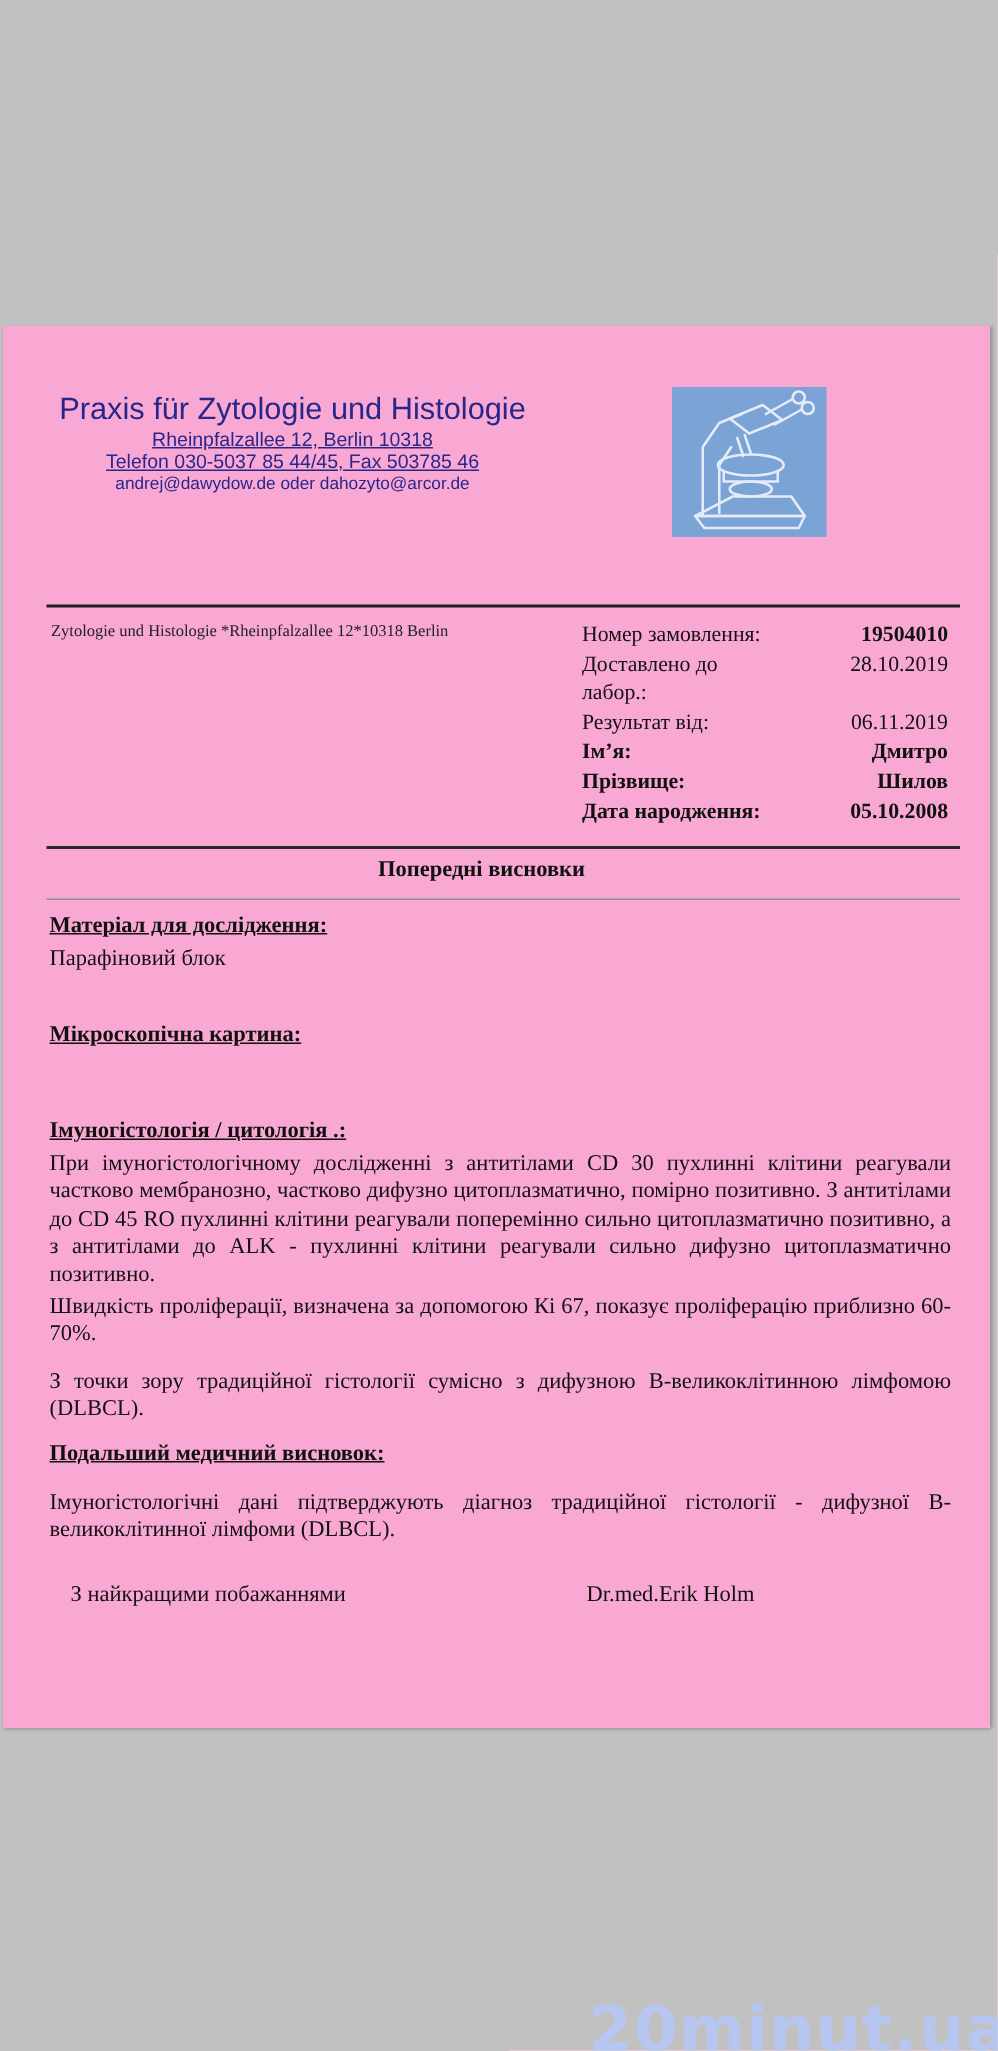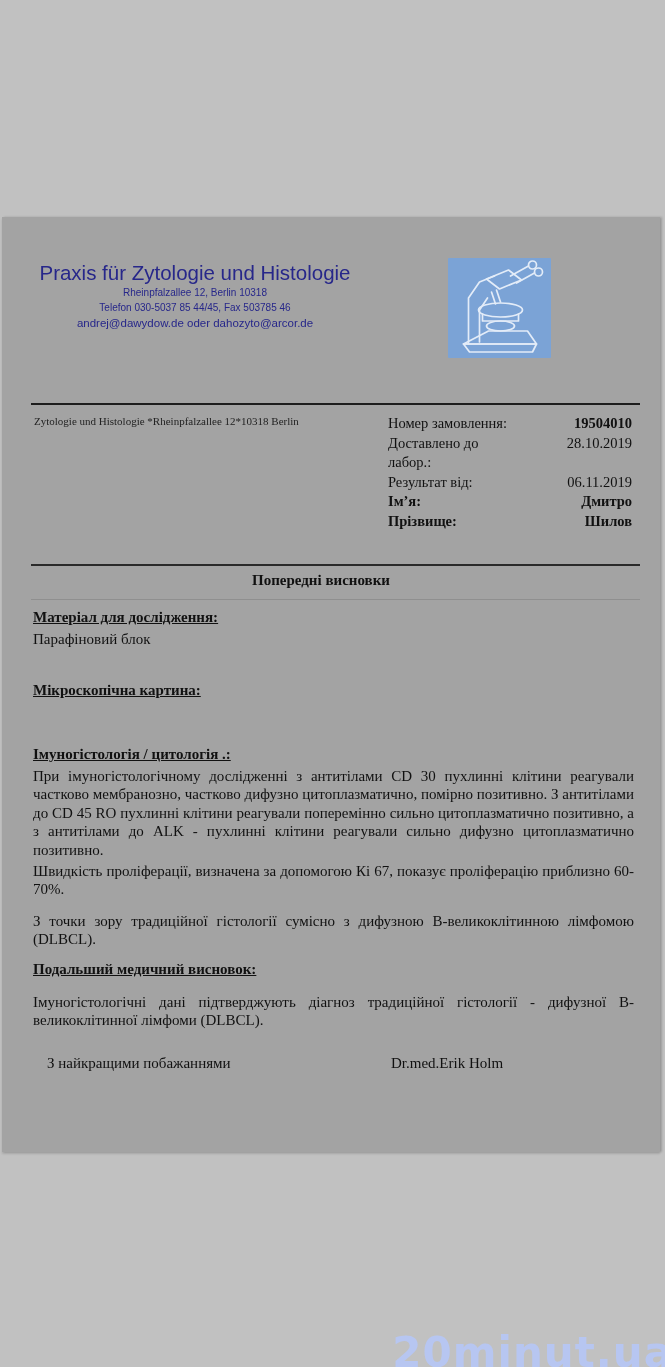--- a/index.html
+++ b/index.html
@@ -4,33 +4,33 @@
 <style>
   html,body{margin:0;padding:0;}
   #screen{
     position:relative; width:665px; height:1367px;
     background:#c1c1c1; overflow:hidden;
     font-family:"Liberation Serif","DejaVu Serif",serif;
     color:#111;
   }
   .page{
     position:absolute; left:2px; top:217px; width:658px; height:935px;
-    background:#a3a3a3;
+    background:#f9a8d4;
     box-shadow:2px 0 2px rgba(0,0,0,0.18), 0 2px 2px rgba(0,0,0,0.12);
   }
   
   .letterhead{
     position:absolute; left:28px; top:44px; width:330px;
     text-align:center; color:#27278a;
     font-family:"Liberation Sans","DejaVu Sans",sans-serif;
   }
   .lh-title{font-size:20.5px; line-height:24px; white-space:nowrap;}
   .lh-doctors{font-size:13px; line-height:15px; margin-top:2px; white-space:nowrap;}
   .lh-doctors .gap{display:inline-block; width:18px;}
-  .lh-line{font-size:10px; line-height:15px; white-space:nowrap;}
+  .lh-line{font-size:13px; line-height:15px; white-space:nowrap;text-decoration:underline;}
   .lh-email{font-size:11.5px; line-height:14px; margin-top:1px; white-space:nowrap;}
   .logo{
     position:absolute; left:446px; top:41px; width:103px; height:100px;
     background:#7ba3d6; border-radius:1px;
   }
   .logo svg{display:block; width:100%; height:100%;}
   
   .rule{position:absolute; left:29px; width:609px; background:#1d1d1d;}
   .rule.r1{top:186px; height:2px;}
   .rule.r2{top:347px; height:2px; background:#2a2a2a;}
@@ -131,20 +131,24 @@
         <span class="v">06.11.2019</span>
       </div>
       <div class="meta-row">
         <span class="l b">Ім’я:</span>
         <span class="v b">Дмитро</span>
       </div>
       <div class="meta-row">
         <span class="l b">Прізвище:</span>
         <span class="v b">Шилов</span>
       </div>
+      <div class="meta-row">
+        <span class="l b">Дата народження:</span>
+        <span class="v b">05.10.2008</span>
+      </div>
     </div>
 
     <div class="rule r2"></div>
     <div class="report-title">Попередні висновки</div>
     <div class="rule r3"></div>
 
     <div class="section s1">
       <p class="sec-h">Матеріал для дослідження:</p>
       <p class="sec-p">Парафіновий блок</p>
     </div>

